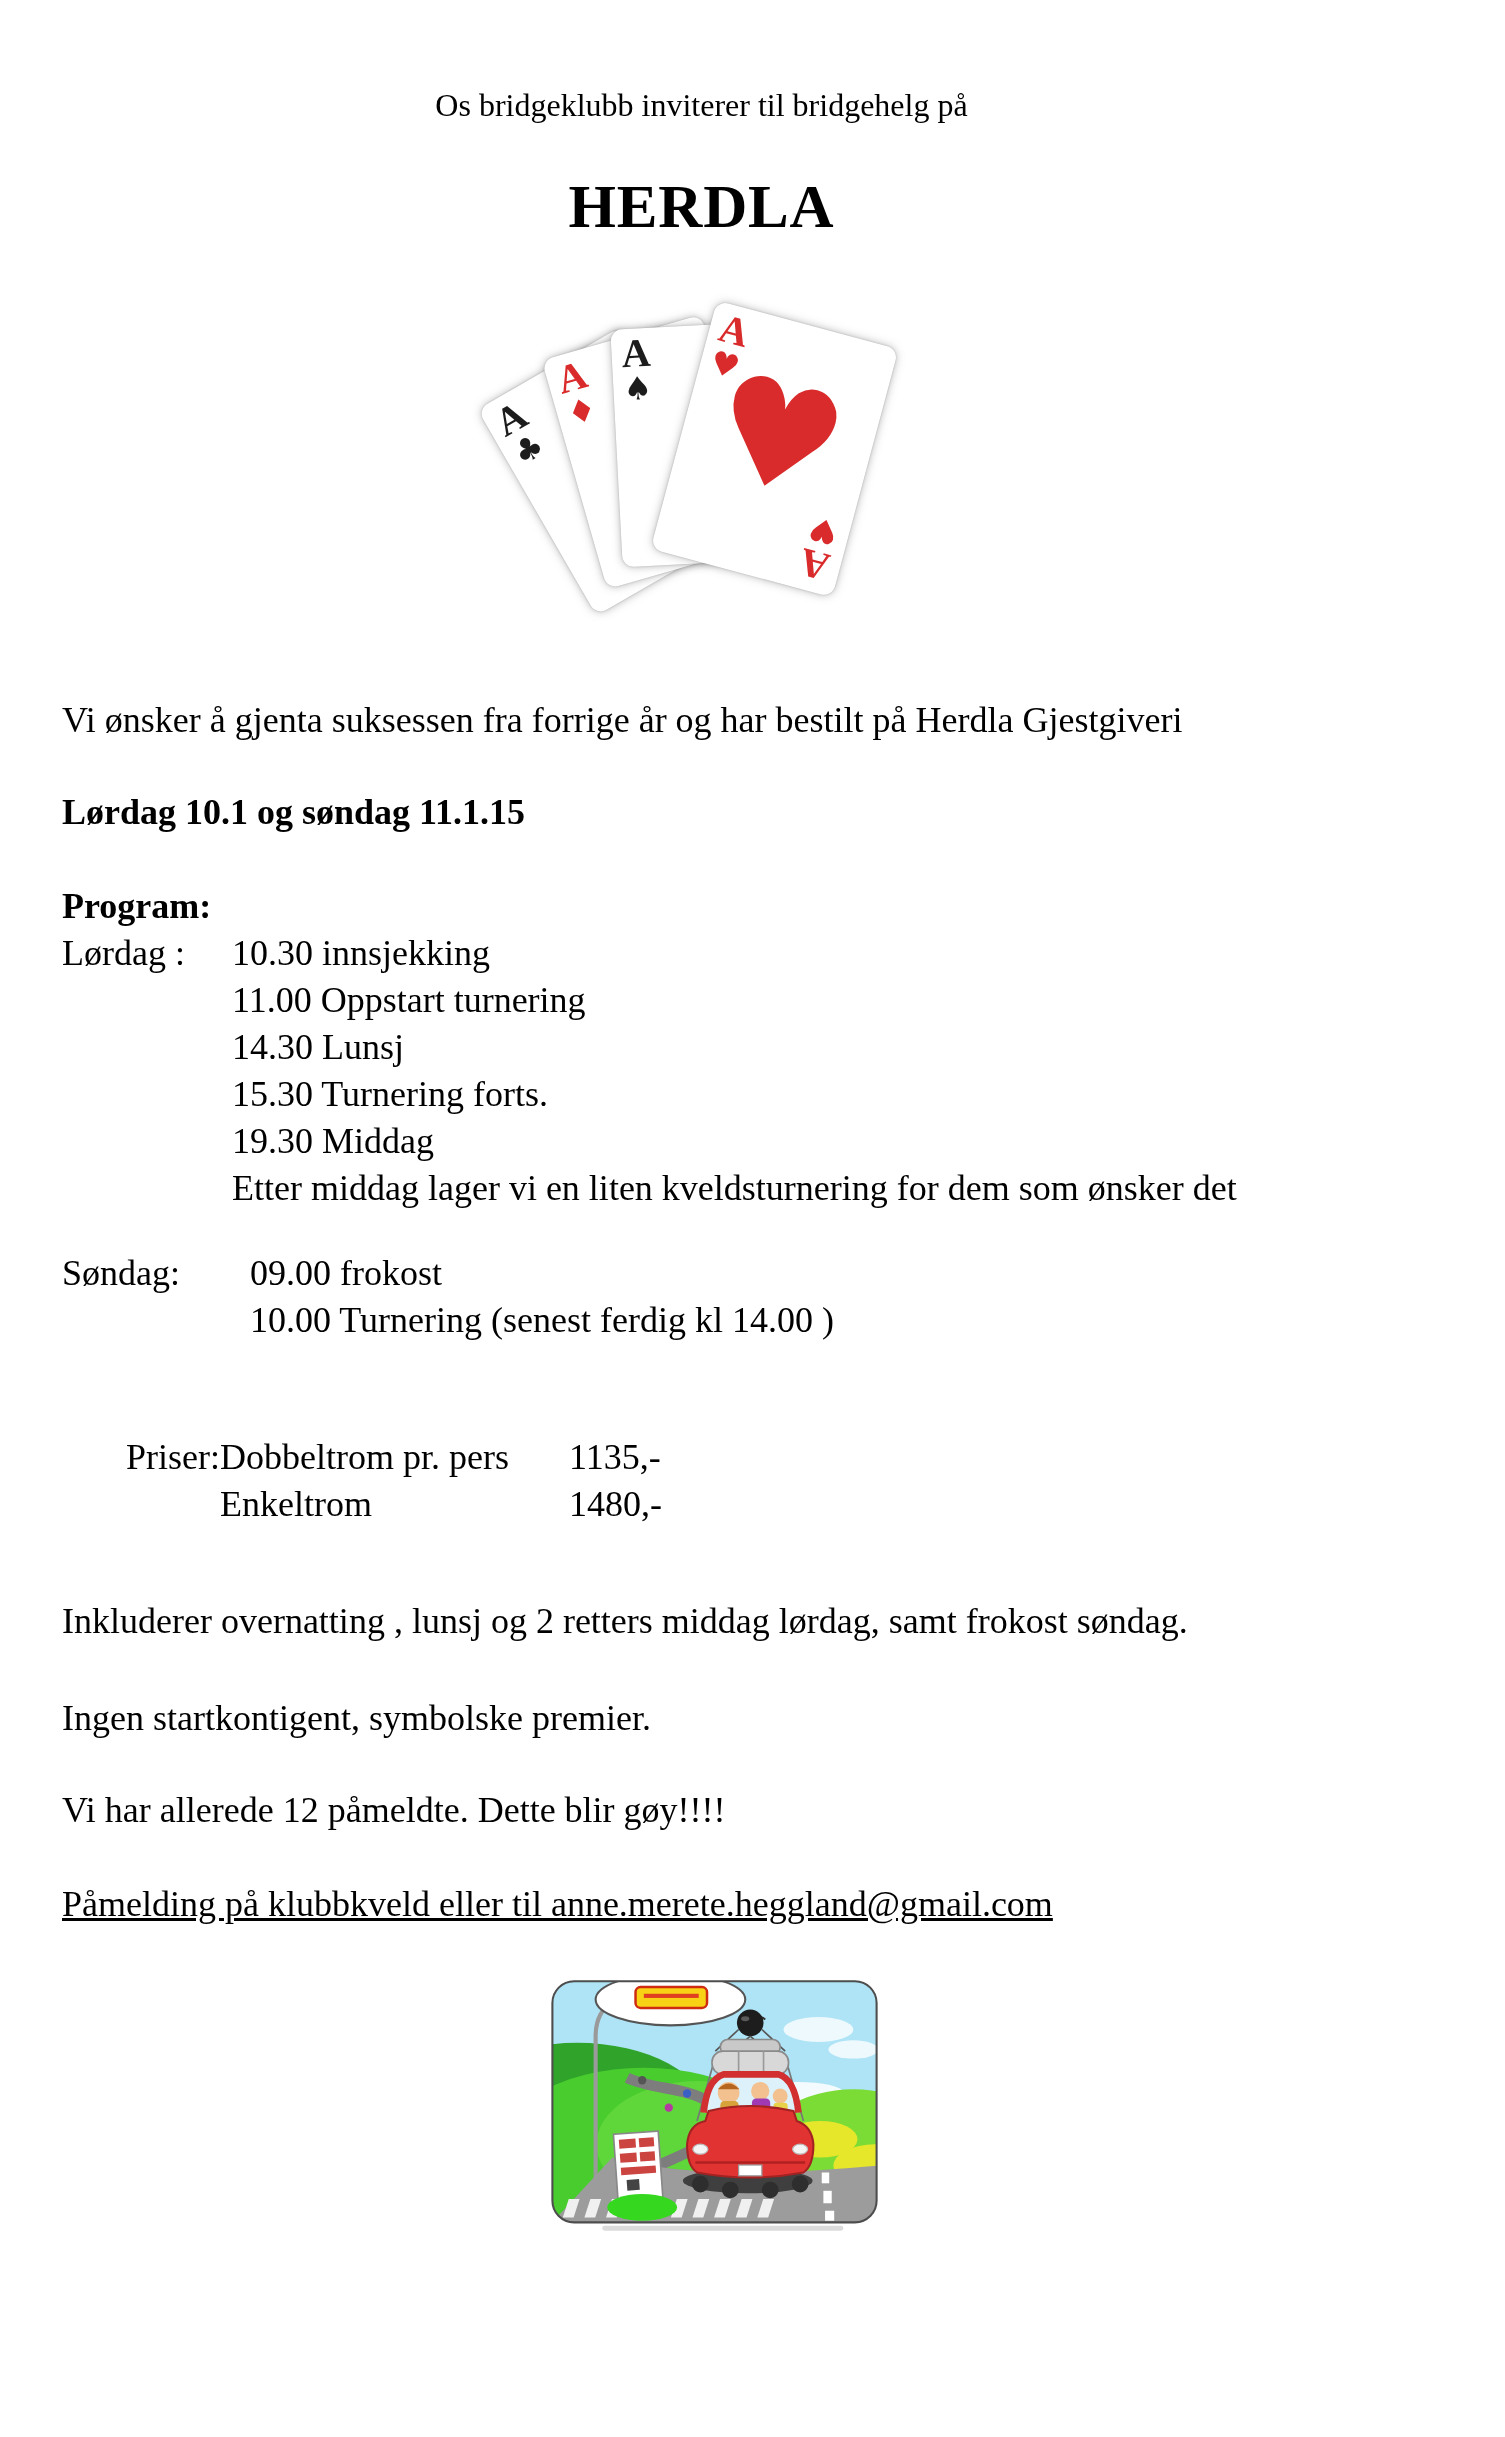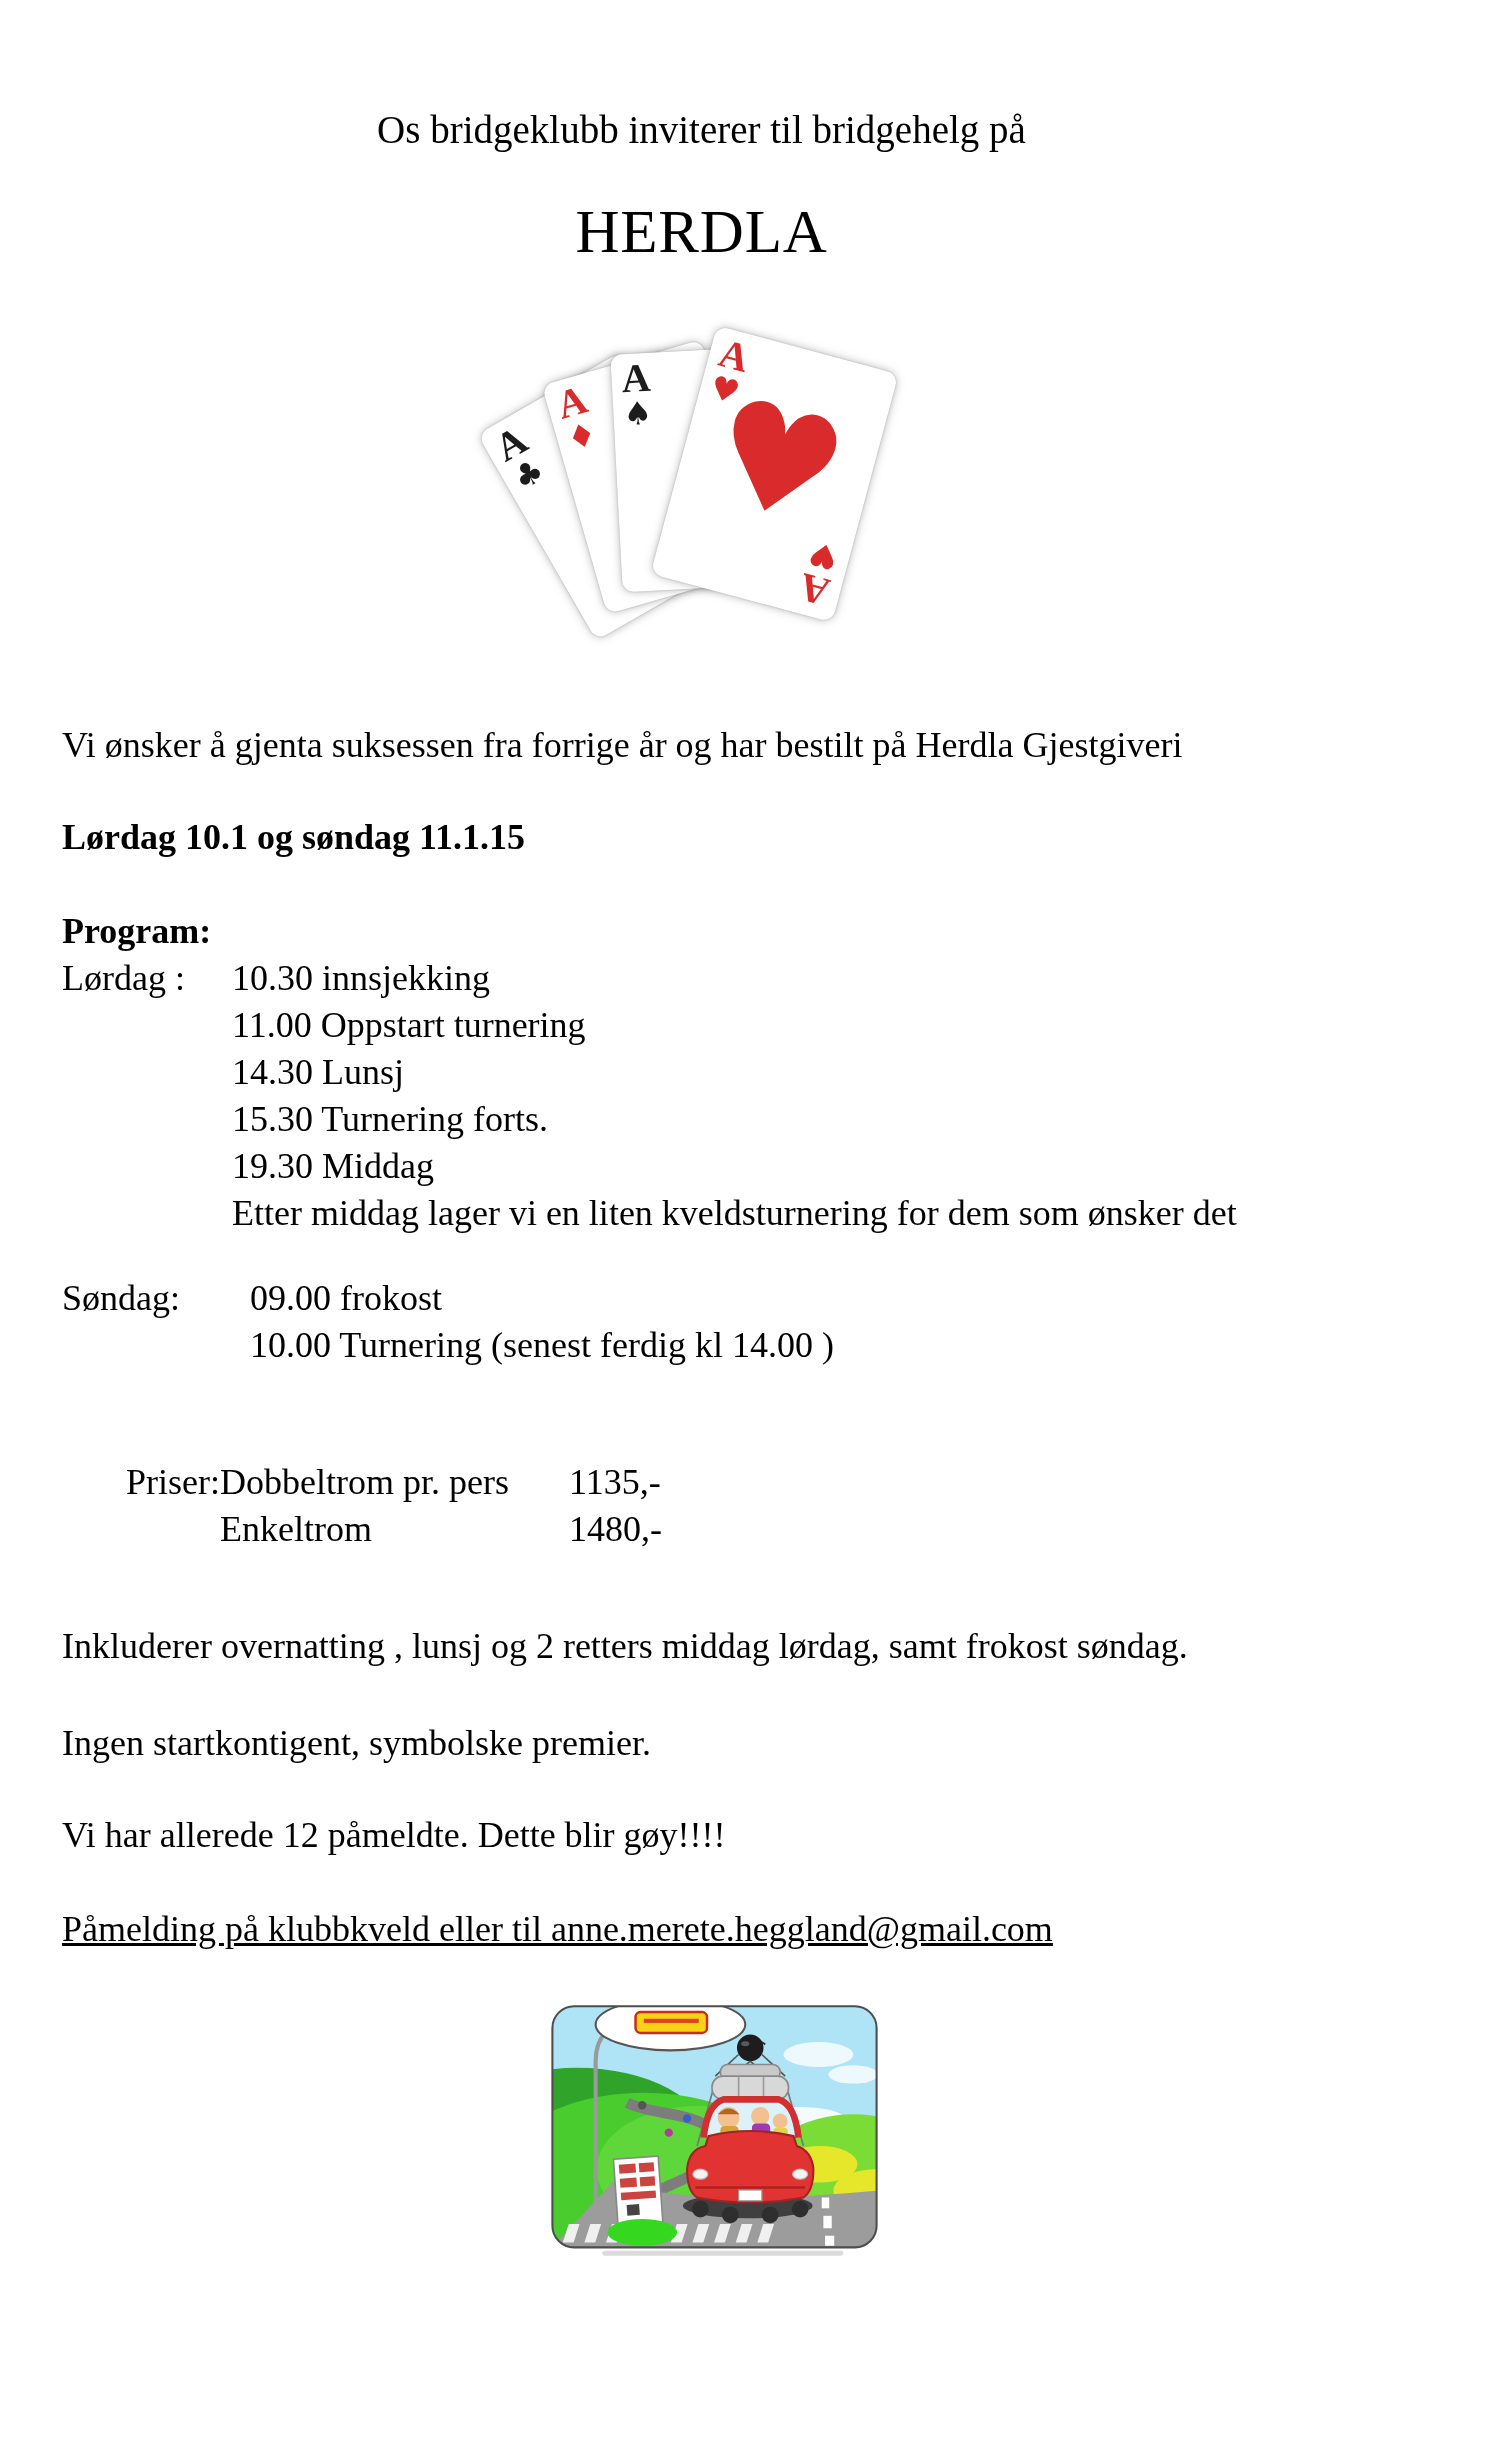--- a/index.html
+++ b/index.html
@@ -2,22 +2,22 @@
 <html style="font-size:13.3px"><head>
 <meta charset="utf-8">
 <style>
   html,body { margin:0; padding:0; background:#ffffff; }
   .page {
     position:relative; width:1506px; height:2438px; background:#ffffff;
     font-family:"Liberation Serif","DejaVu Serif",serif; color:#000;
     overflow:hidden;
   }
   .center-col { width:1279px; margin-left:62px; text-align:center; }
-  .intro-line { padding-top:105px; font-size:39px; line-height:50px; }
-  .title { margin:42px 0 0 0; font-size:61px; font-weight:normal; letter-spacing:0.8px; }
+  .intro-line { padding-top:80px; font-size:32px; line-height:50px; }
+  .title { margin:42px 0 0 0; font-size:61px; font-weight:bold; letter-spacing:0.8px; }
 
   
   .cards-wrap { position:relative; width:341px; height:337px; margin:48px 0 0 544px; }
   .card {
     position:absolute; left:83px; top:35px; width:166px; height:238px;
     background:#ffffff; border-radius:11.6px;
     box-shadow:0 0 8.3px rgba(110,110,110,.5), 0 0 1.7px rgba(90,90,90,.4);
     transform-origin:50% 135%;
   }
   .card.clubs    { transform:rotate(-30deg); }

